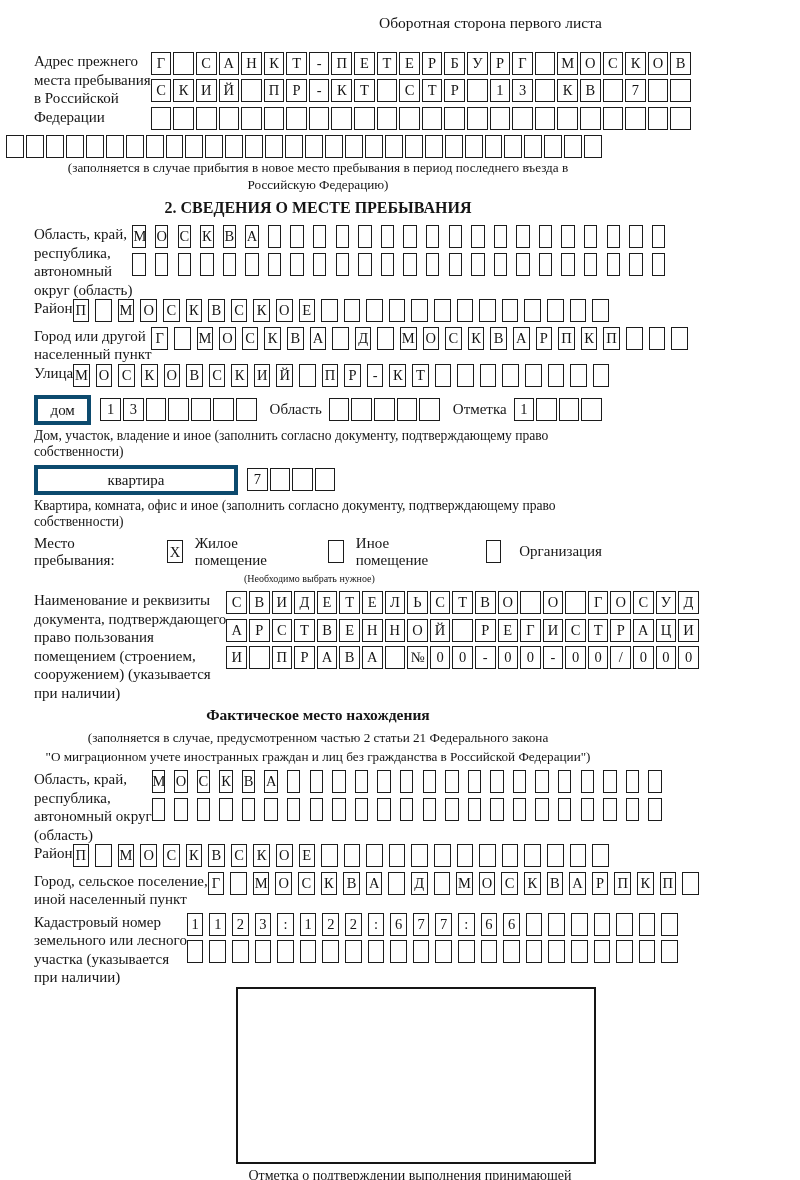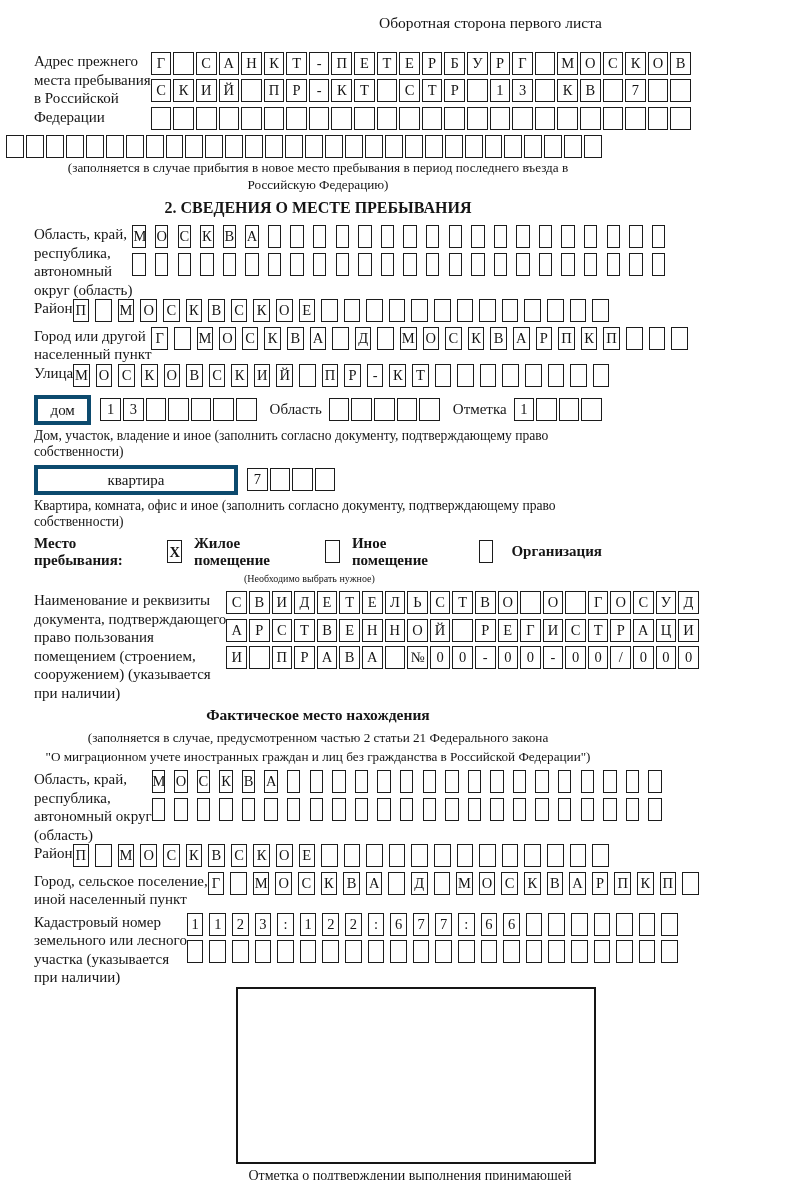--- a/index.html
+++ b/index.html
@@ -38,21 +38,21 @@
   .house-row{display:flex;align-items:center;margin:4px 0 3px 0;}
   .labelbox{
     box-sizing:content-box;border:4px solid #0c4a6e;height:22px;line-height:22px;
     text-align:center;font-size:15px;background:#fff;
   }
   .labelbox.dom{width:160px;margin-right:9px;}
   .labelbox.kvartira{width:196px;margin-right:9px;}
   .inline-label{font-size:15px;margin:0 7px 0 13px;white-space:nowrap;}
 
   
-  .stay-row{display:flex;align-items:center;font-size:15px;margin-top:4px;font-weight:bold;}
+  .stay-row{display:flex;align-items:center;font-size:15px;margin-top:4px;}
   .checkbox{
     box-sizing:content-box;width:14px;height:21px;border:1.8px solid #1c1c1c;
     text-align:center;line-height:22px;font-size:14.5px;margin:0 12px;background:#fff;
   }
   .stay-note{font-size:10px;margin:2px 0 4px 210px;line-height:16.5px;}
 
   .doc-group{margin-top:2px;}
 
   .fact-title{font-weight:bold;text-align:center;font-size:15.5px;margin:4px 0 6px 0;}
 

